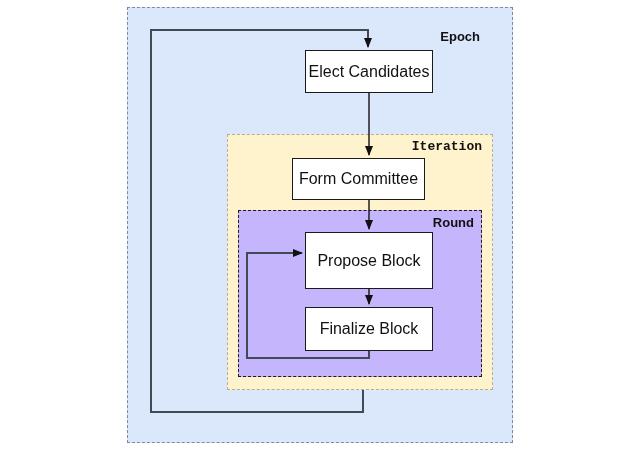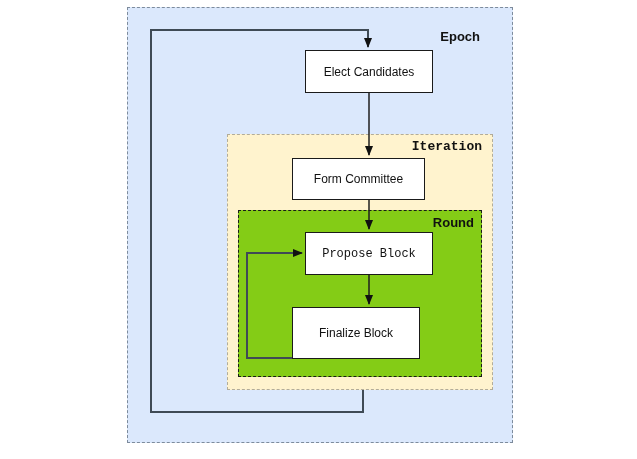--- a/index.html
+++ b/index.html
@@ -25,49 +25,49 @@
     background: #dbe8fc;
     border-color: #7d8b9c;
   }
   .iteration {
     left: 227px; top: 134px; width: 266px; height: 256px;
     background: #fff3ce;
     border-color: #b2ac99;
   }
   .round {
     left: 238px; top: 210px; width: 244px; height: 167px;
-    background: #84cc16;
+    background: #c4b5fd;
     border-color: #1a1a1a;
   }
   .container-label {
     position: absolute;
     font-weight: bold;
     font-size: 13px;
     color: #111111;
   }
   .epoch .container-label   { top: 13px; right: 32px; margin-top: 8px; }
   .iteration .container-label { top: 4px;  right: 10px; font-family: Liberation Mono, monospace; }
   .round .container-label   { top: 4px;  right: 7px; }
 
   .node {
     position: absolute;
     box-sizing: border-box;
     background: #ffffff;
     border: 1px solid #1a1a1a;
     display: flex;
     align-items: center;
     justify-content: center;
-    font-size: 12px;
+    font-size: 16px;
     color: #111111;
     text-align: center;
   }
   .node-elect    { left: 305px; top: 50px;  width: 128px; height: 43px; }
   .node-form     { left: 292px; top: 158px; width: 133px; height: 42px; }
-  .node-propose  { left: 305px; top: 232px; width: 128px; height: 43px; font-family: Liberation Mono, monospace; }
-  .node-finalize { left: 292px; top: 307px; width: 128px; height: 52px; align-items: center; }
+  .node-propose  { left: 305px; top: 232px; width: 128px; height: 57px; }
+  .node-finalize { left: 305px; top: 307px; width: 128px; height: 44px; align-items: center; }
 
   svg.edge-layer {
     position: absolute;
     left: 0; top: 0;
     width: 637px;
     height: 459px;
     pointer-events: none;
   }
   .edge {
     fill: none;

